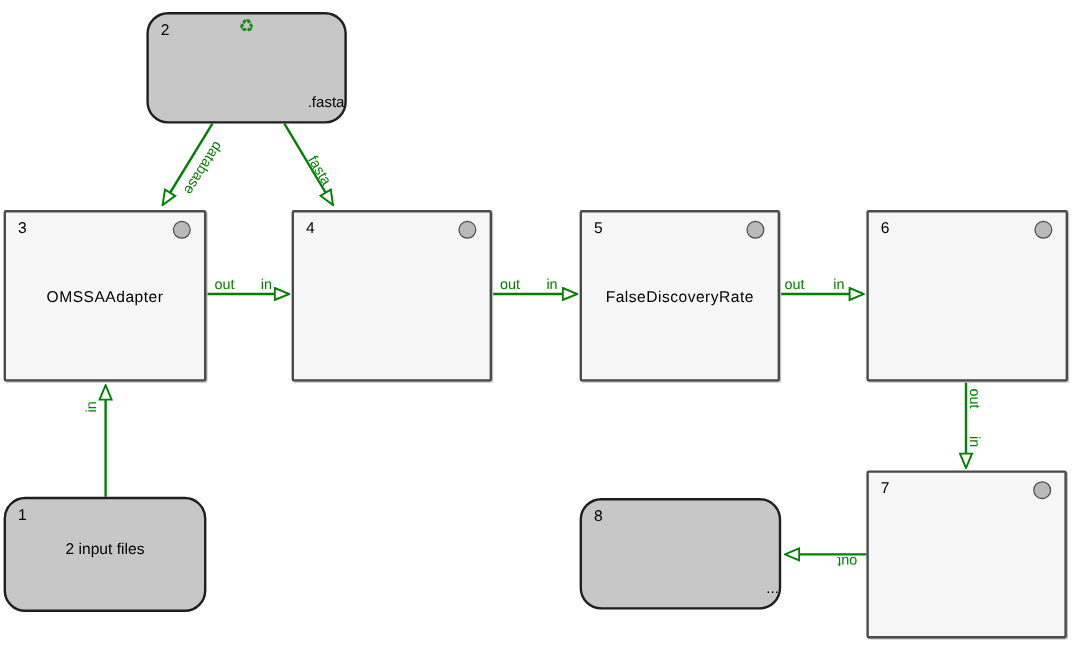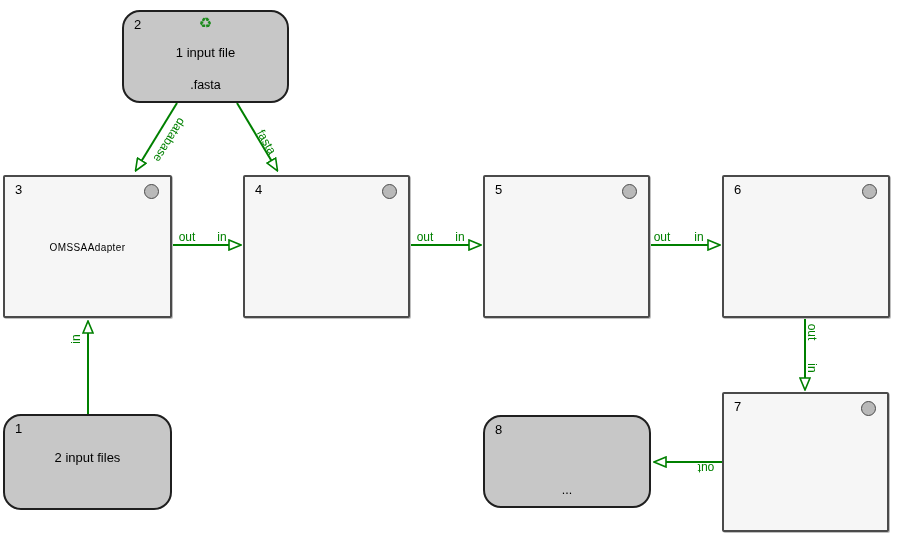--- a/index.html
+++ b/index.html
@@ -19,28 +19,28 @@
   .io{
     background:#c7c7c7;border:2px solid #1f1f1f;border-radius:18px;
   }
   .num{position:absolute;left:10px;top:5px;font-size:13px;}
   .led{
     position:absolute;right:11px;top:7px;width:15px;height:15px;border-radius:50%;
     background:#b9b9b9;border:1.5px solid #4a4a4a;box-sizing:border-box;
   }
   .label{
     position:absolute;left:0;top:50%;transform:translateY(-50%);width:100%;
-    text-align:center;font-size:10px;letter-spacing:0.4px;
+    text-align:center;font-size:13px;letter-spacing:0.4px;
   }
   .io .title{
     position:absolute;left:0;top:45%;transform:translateY(-50%);width:100%;
     text-align:center;font-size:13px;
   }
   .io .suffix{
-    position:absolute;left:0;bottom:9px;width:100%;text-align:center;font-size:12.5px;
+    position:absolute;left:0;bottom:9px;width:100%;text-align:right;font-size:12.5px;
   }
   .recycle{
     position:absolute;left:0;top:3px;width:100%;text-align:center;
     color:#1e8c1e;font-size:15px;line-height:15px;
   }
 
   
   #node-1{left:3px;  top:414px;width:169px;height:96px;}
   #node-2{left:122px;top:10px; width:167px;height:93px;}
   #node-3{left:3px;  top:175px;width:169px;height:143px;}
@@ -92,38 +92,38 @@
   </svg>
 
   <div id="node-1" class="node io">
     <span class="num">1</span>
     <div class="title">2 input files</div>
   </div>
 
   <div id="node-2" class="node io">
     <span class="num">2</span>
     <div class="recycle">♻</div>
-    <div class="title">1 input file</div>
     <div class="suffix">.fasta</div>
   </div>
 
   <div id="node-3" class="node tool">
     <span class="num">3</span>
     <span class="led"></span>
     <div class="label">OMSSAAdapter</div>
   </div>
 
   <div id="node-4" class="node tool">
     <span class="num">4</span>
     <span class="led"></span>
   </div>
 
   <div id="node-5" class="node tool">
     <span class="num">5</span>
     <span class="led"></span>
+    <div class="label">FalseDiscoveryRate</div>
   </div>
 
   <div id="node-6" class="node tool">
     <span class="num">6</span>
     <span class="led"></span>
   </div>
 
   <div id="node-7" class="node tool">
     <span class="num">7</span>
     <span class="led"></span>

